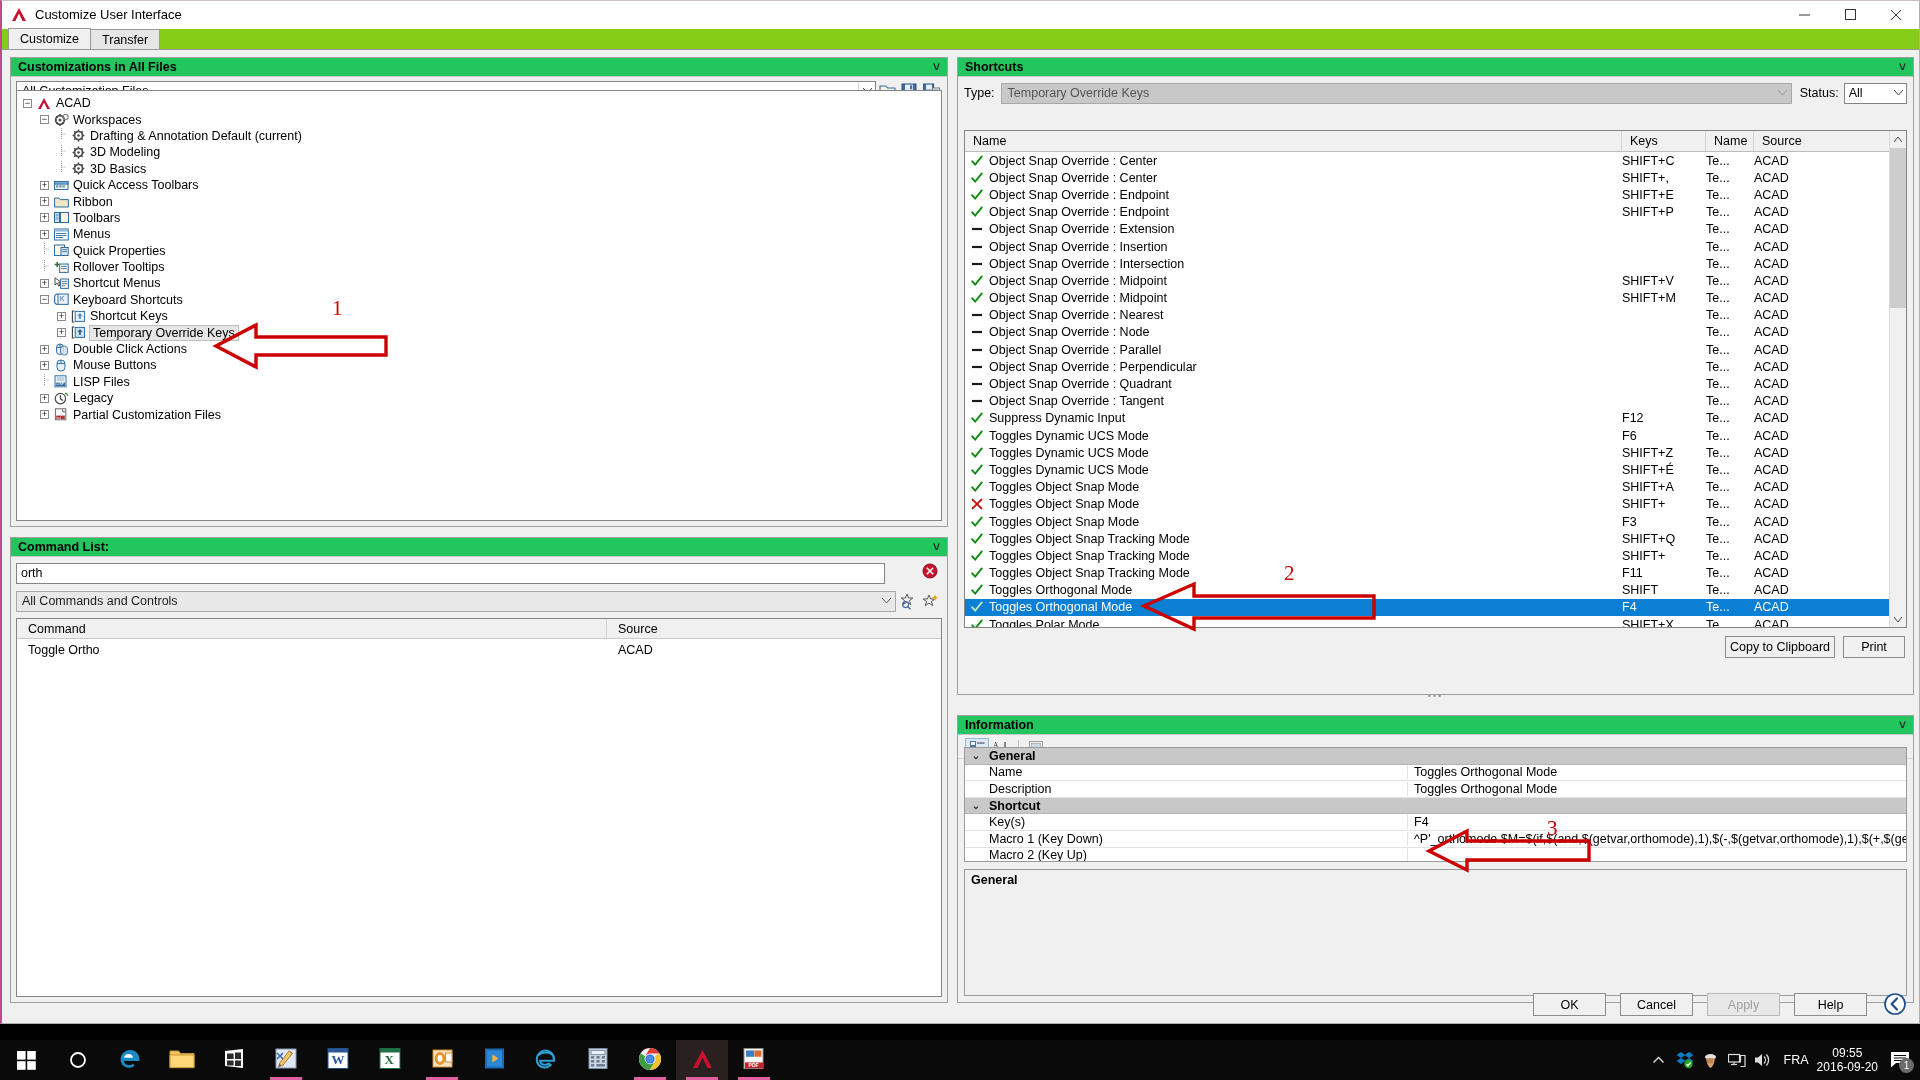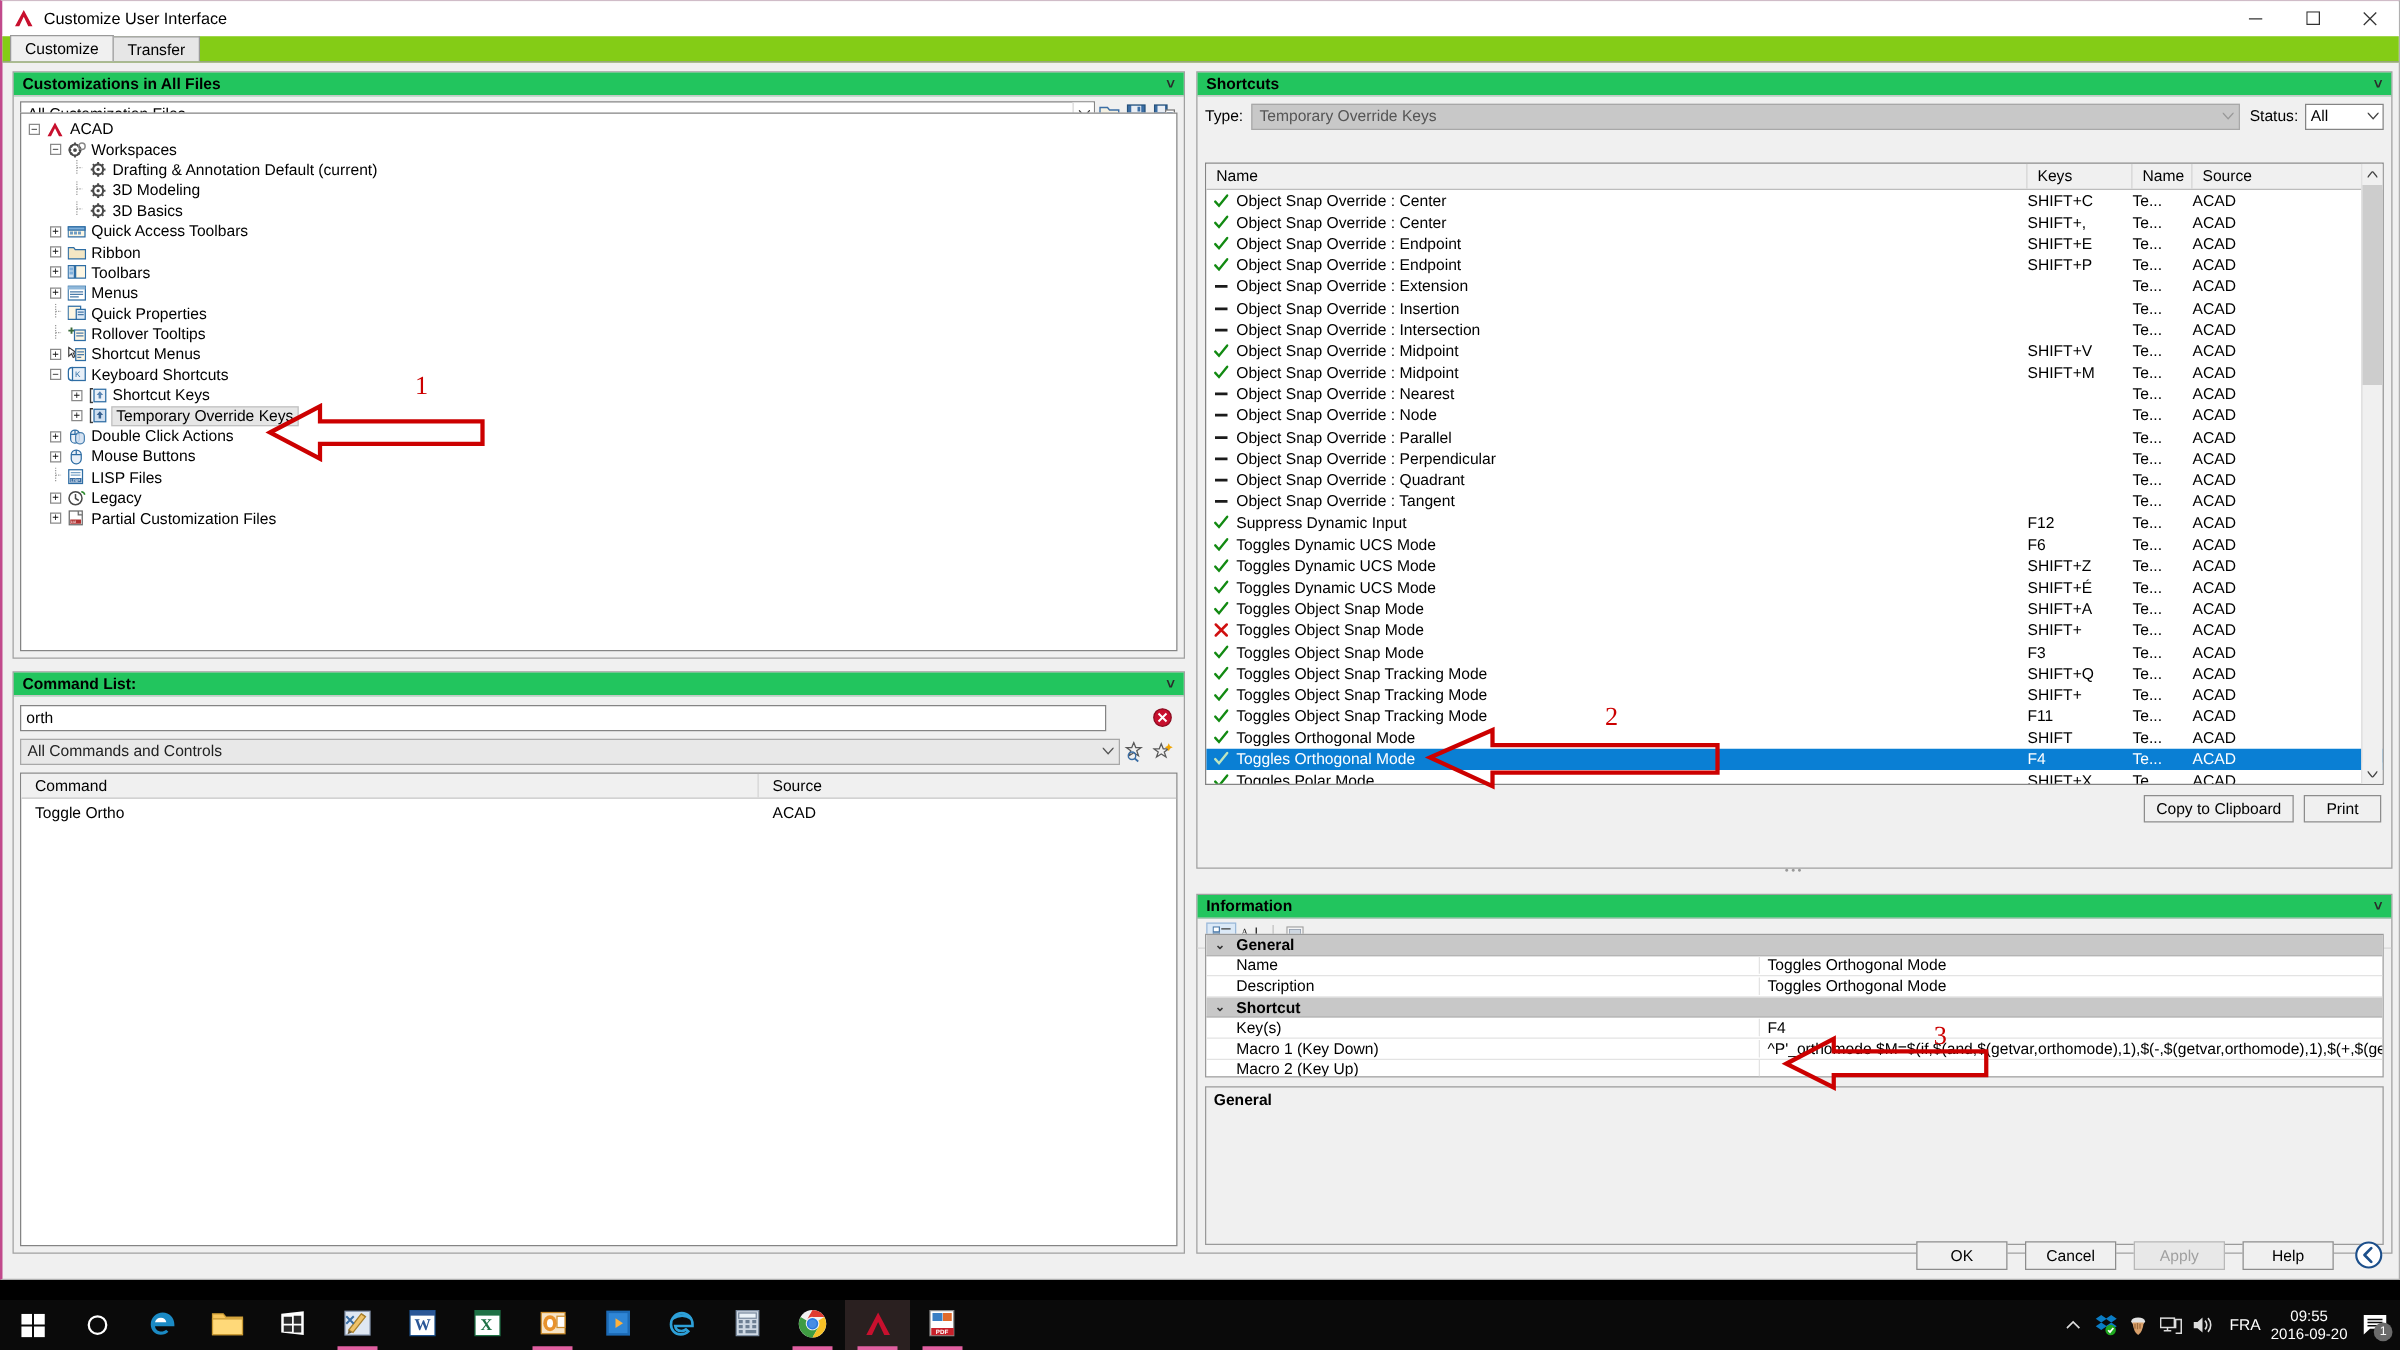--- a/index.html
+++ b/index.html
@@ -78,21 +78,21 @@
     font-family:"Liberation Sans",sans-serif;
   }
   .tnode .nub { width:9px; margin-right:4px; flex:0 0 auto; }
   .tnode .tico { width:16px; height:14px; margin-right:4px; flex:0 0 auto;
                  display:flex; align-items:center; justify-content:center; }
   .tnode .tlbl { color:#000; }
   .tnode .tlbl.sel { background:#e6e6e6; border:1px solid #c0c0c0; padding:0 3px; margin-left:-1px;}
 
   
   #cmd-panel { left:8px; top:536px; width:938px; height:466px; }
-  #cmd-search-wrap { position:absolute; left:5px; top:25px; right:5px; height:22px; display:flex; align-items:center;gap:33px; }
+  #cmd-search-wrap { position:absolute; left:5px; top:25px; right:5px; height:22px; display:flex; align-items:flex-start;gap:33px; }
   #cmd-search {
     flex:1; height:21px; background:#fff; border:1px solid #848484;
     font-size:12.5px; padding:0 4px; line-height:19px; color:#000;
   }
   #clear-btn { width:24px; display:flex; align-items:center; justify-content:center; }
   #cmd-filter-wrap { position:absolute; left:5px; top:52px; right:5px; height:22px; display:flex; align-items:center; }
   #cmd-filter {
     flex:1; height:21px; background:#e8e8e8; border:1px solid #a8a8a8;
     display:flex; align-items:center; padding-left:5px; font-size:12.5px; color:#222;
   }
@@ -942,21 +942,21 @@
         <div class="thumb" style="top:17px; height:160px;"></div>
         <div class="arrow" style="position:absolute; bottom:0; left:0; right:0;">
           <svg width="8" height="6">
               <path d="M0 1 L4 6 L8 1" fill="none" stroke="#444"></path>
             </svg>
         </div>
       </div>
     </div>
 
     <div id="sc-btns">
-      <div class="btn" style="width:120px;margin-left:11px;">Copy to Clipboard</div>
+      <div class="btn" style="width:110px;margin-left:11px;">Copy to Clipboard</div>
       <div class="btn" style="width:62px;">Print</div>
     </div>
     <div id="sc-grip">•••</div>
   </div>
 
   <div class="panel" id="info-panel">
     <div class="panel-head">
       <span>Information</span>
       <span class="chev">˅</span>
     </div>

